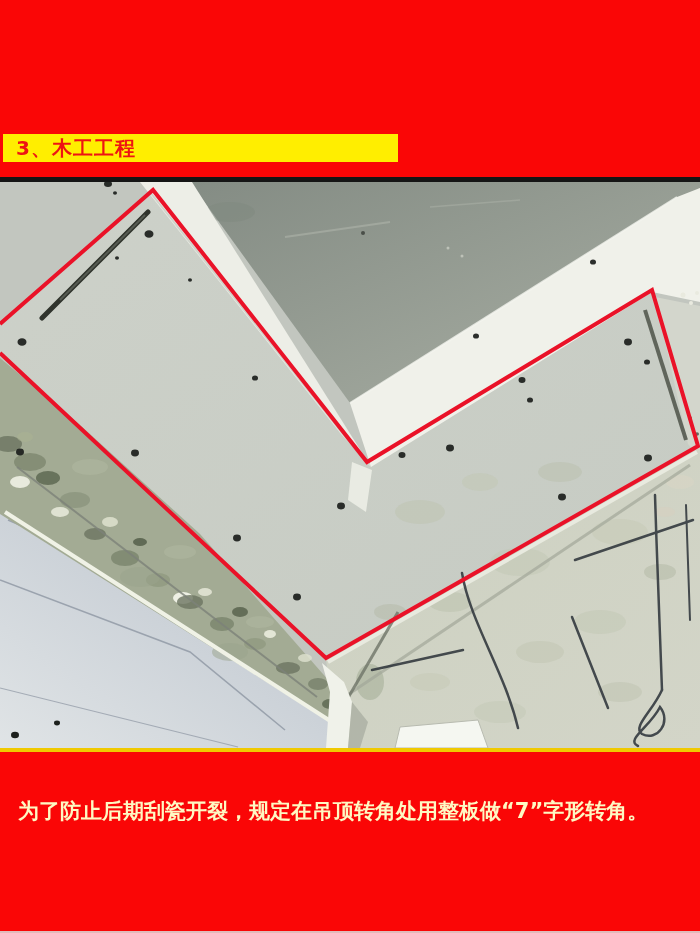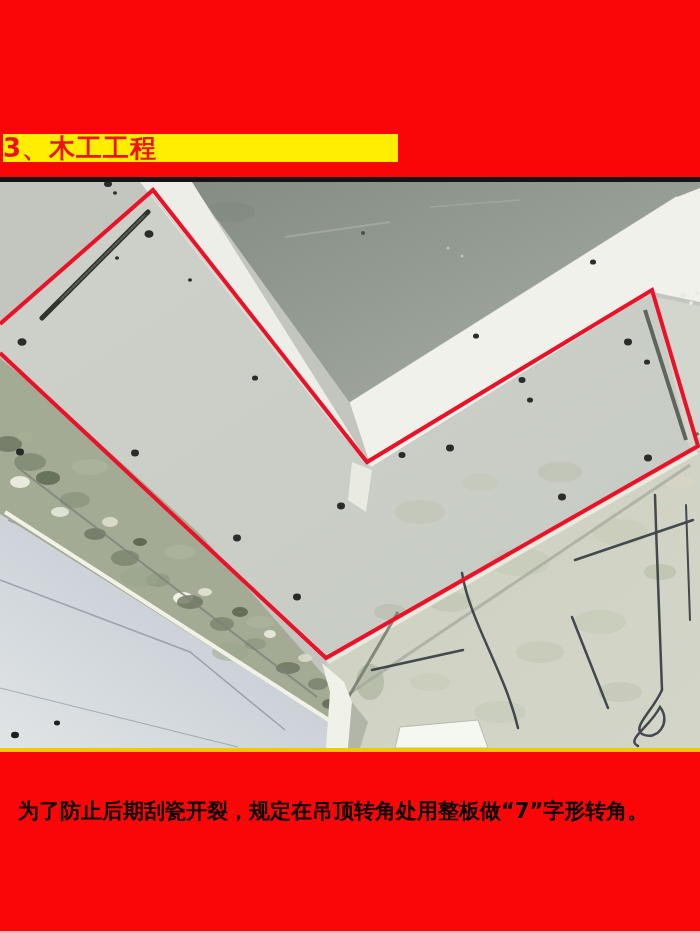--- a/index.html
+++ b/index.html
@@ -6,31 +6,31 @@
   body{
     width:700px;height:933px;position:relative;overflow:hidden;
     background:#fa0606;
     font-family:"DejaVu Sans","Liberation Sans",sans-serif;
   }
   .header-band{
     position:absolute;left:3px;top:134px;width:395px;height:28px;
     background:#ffee00;display:flex;align-items:center;
   }
   .header-band .title{
-    color:#ee1313;font-size:26px;font-weight:bold;
+    color:#ee1313;font-size:20px;font-weight:bold;padding-left:13px;
     letter-spacing:1px;white-space:nowrap;text-align:right;
   }
   .photo-frame{
     position:absolute;left:0;top:177px;width:700px;
     border-top:5px solid #151515;border-bottom:4px solid #f0c900;
     background:#c2c6bf;line-height:0;
   }
   .caption{
     position:absolute;left:0;top:796px;width:700px;
-    color:#000000;font-size:21px;font-weight:bold;
+    color:#fef9c3;font-size:21px;font-weight:bold;
     padding-left:18px;box-sizing:border-box;letter-spacing:0px;
     line-height:30px;white-space:nowrap;
   }
   .bottom-edge{
     position:absolute;left:0;bottom:0;width:700px;height:2px;
     background:#dcdcdc;opacity:.85;
   }
 </style>
 </head>
 <body>

